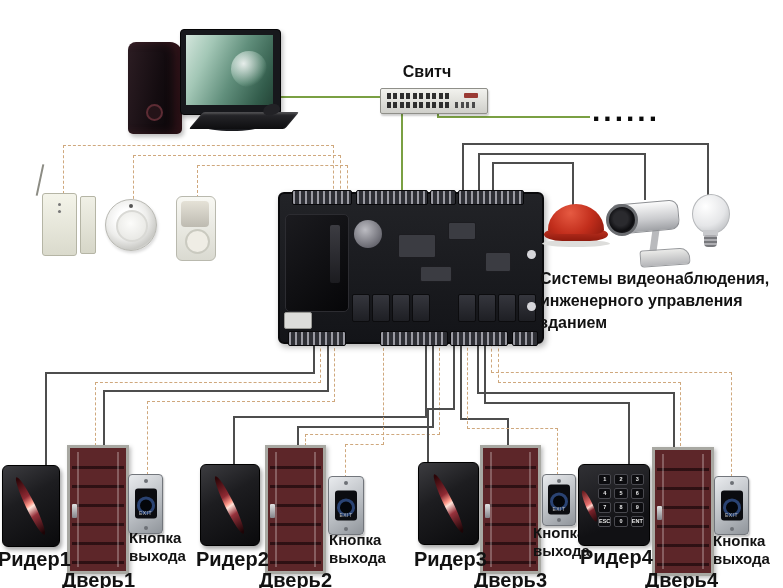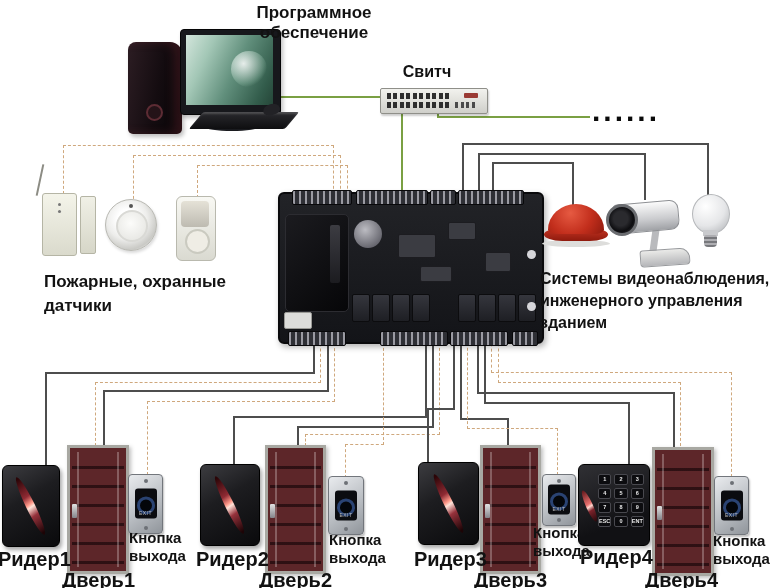--- a/index.html
+++ b/index.html
@@ -213,39 +213,35 @@
       <div class="wire wd-v" style="left: 680px; top: 382px; height: 64px;"></div>
     </div>
 
   <div class="abs tower"></div>
   <div class="abs monitor"></div>
   <div class="abs screen"></div>
   <div class="abs mon-stand"></div>
   <div class="abs mon-base"></div>
   <div class="abs keyboard"></div>
   <div class="abs mouse"></div>
-  <div class="lbl" style="left:248px;top:3px;width:132px;text-align:center;font-size:17px;">Программное
-обеспечение</div>
 
   <div class="abs switch">
     <div class="sw-ports sw-p1"></div>
     <div class="sw-ports sw-p2"></div>
     <div class="sw-up"></div>
     <div class="sw-logo"></div>
   </div>
   <div class="lbl" style="left:396px;top:62px;width:62px;text-align:center;font-size:16px;">Свитч</div>
   <div class="lbl dots" style="left:592px;top:96px;">......</div>
 
   <div class="abs antenna"></div>
   <div class="abs dsens-a"></div>
   <div class="abs dsens-b"></div>
   <div class="abs smoke"></div>
   <div class="abs pir"></div>
-  <div class="lbl" style="left:44px;top:270px;width:220px;font-size:17px;line-height:1.4;">Пожарные, охранные
-датчики</div>
 
   <div class="abs ctrl">
     <div class="term" style="left:12px;top:-4px;width:58px;"></div>
     <div class="term" style="left:76px;top:-4px;width:70px;"></div>
     <div class="term" style="left:150px;top:-4px;width:24px;"></div>
     <div class="term" style="left:178px;top:-4px;width:64px;"></div>
     <div class="term" style="left:8px;bottom:-4px;width:56px;"></div>
     <div class="term" style="left:100px;bottom:-4px;width:66px;"></div>
     <div class="term" style="left:170px;bottom:-4px;width:56px;"></div>
     <div class="term" style="left:232px;bottom:-4px;width:24px;"></div>

